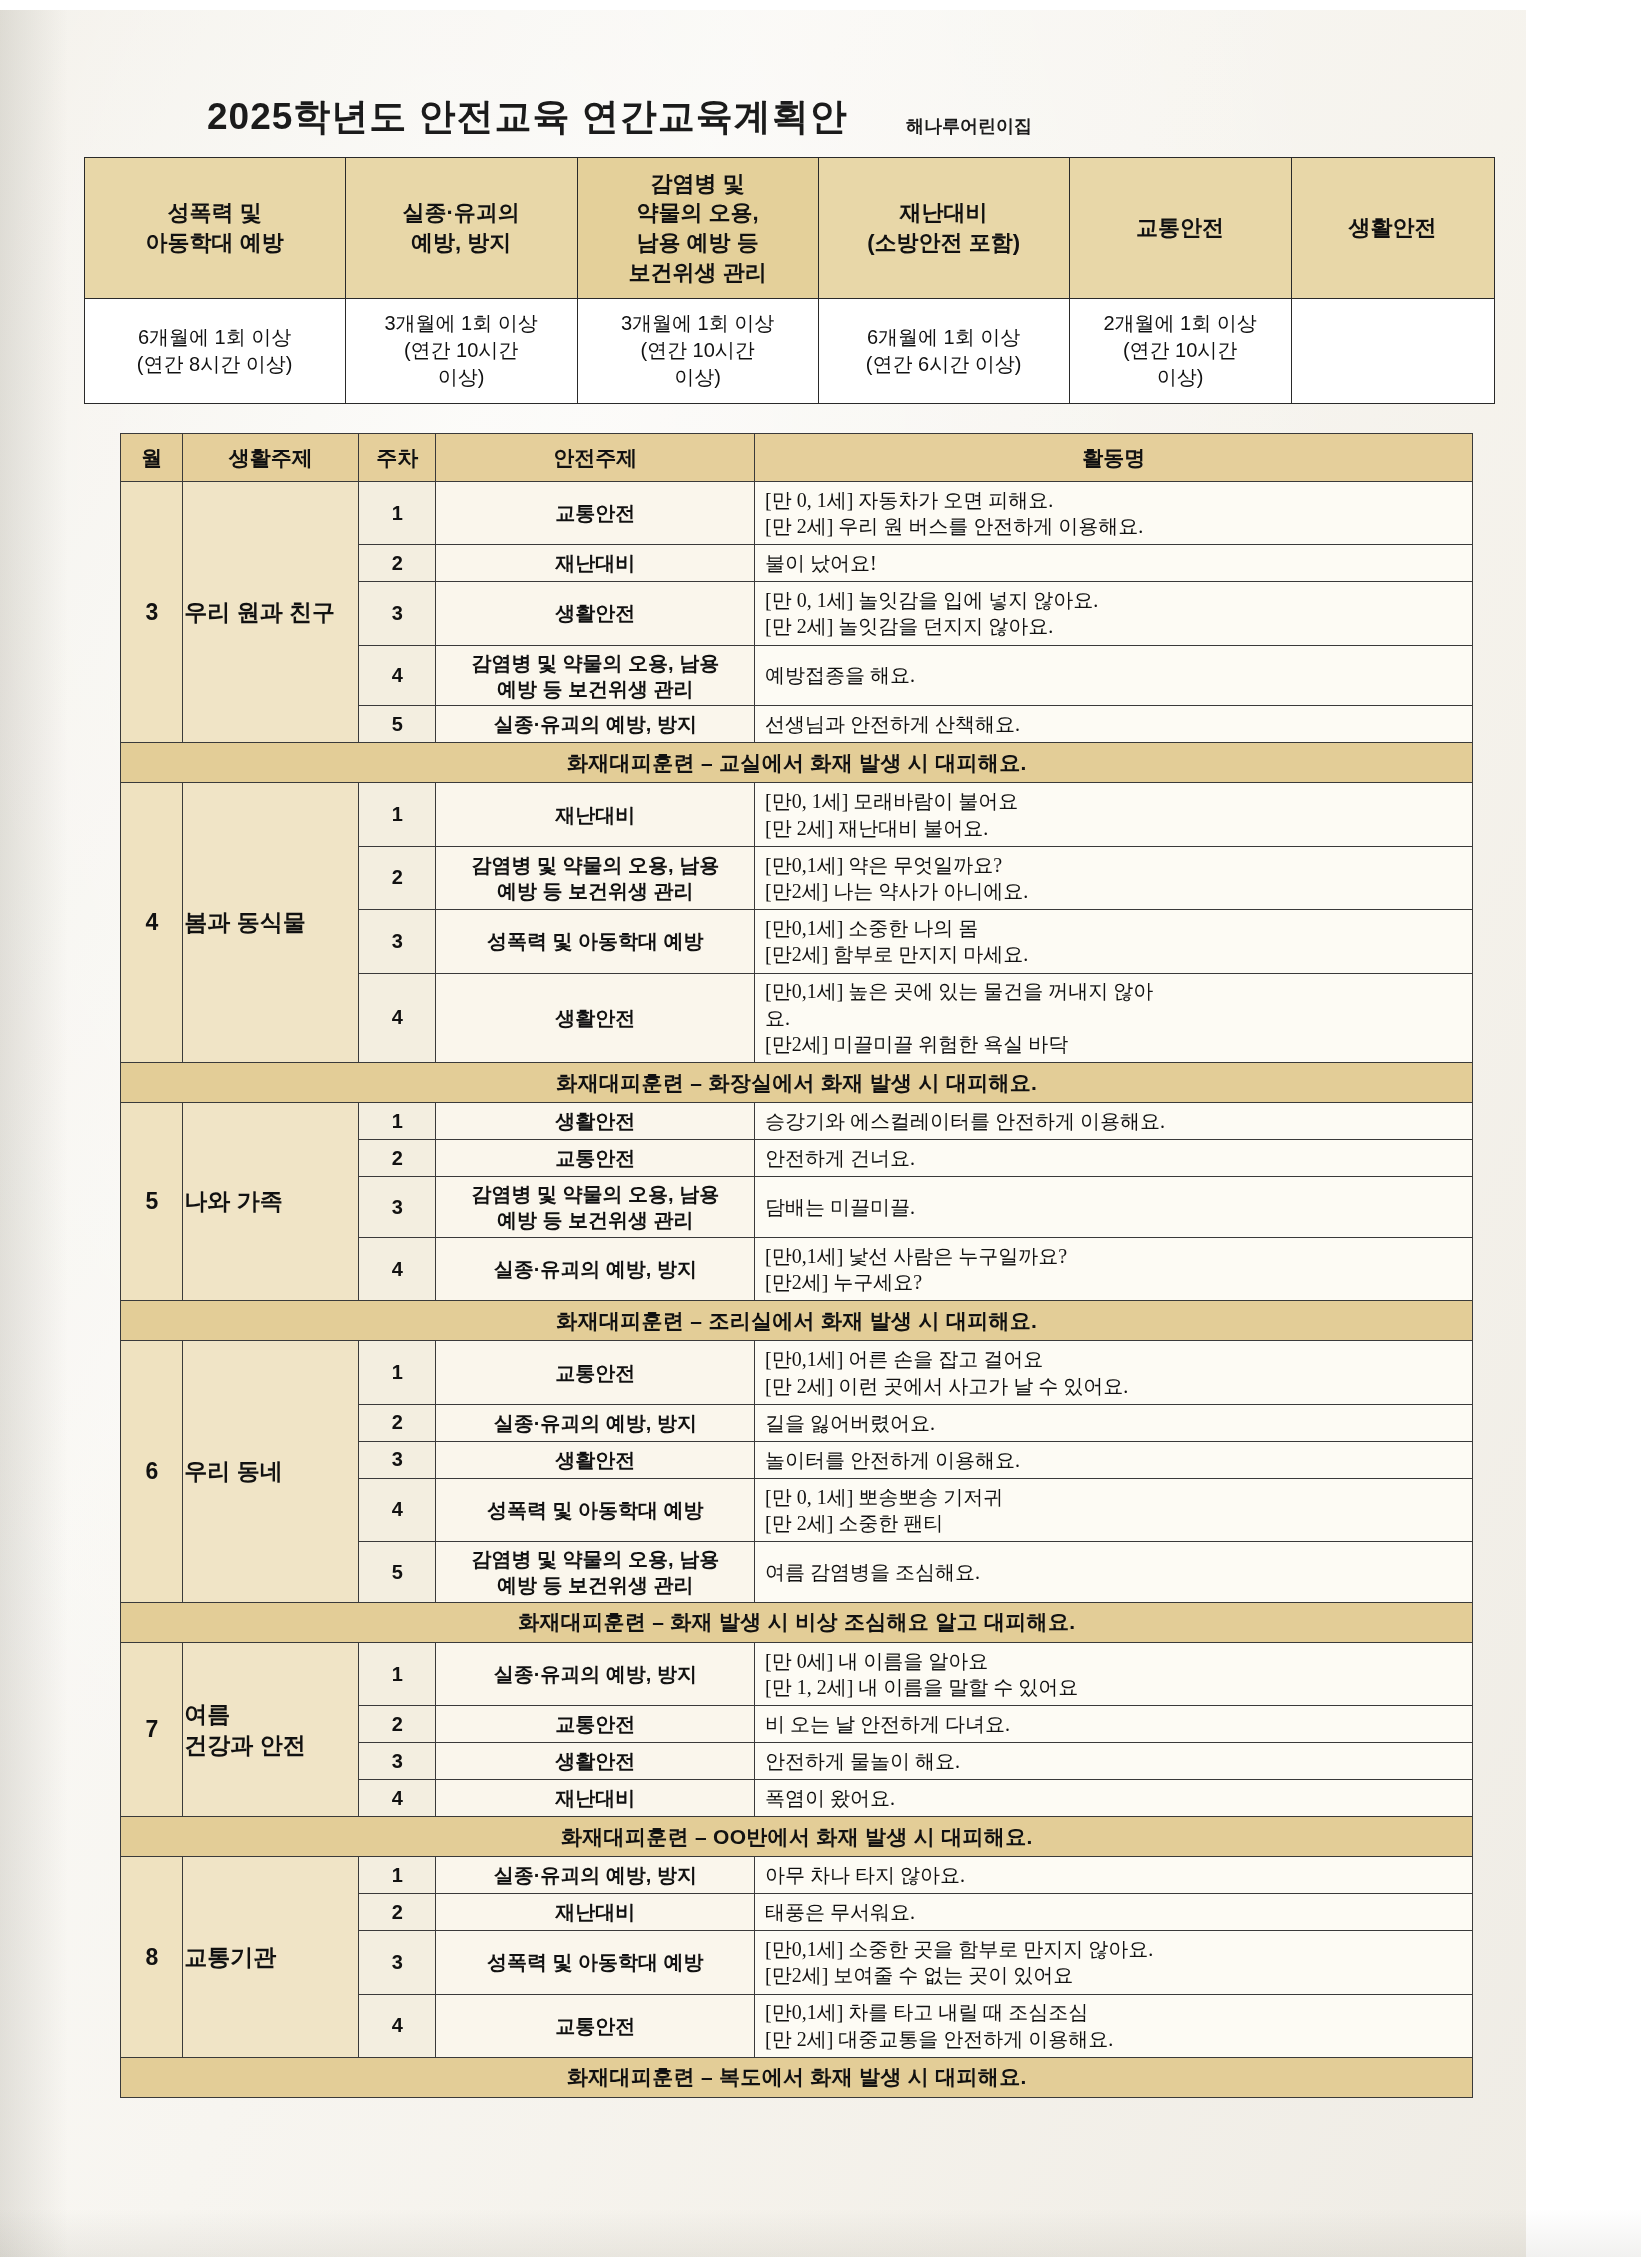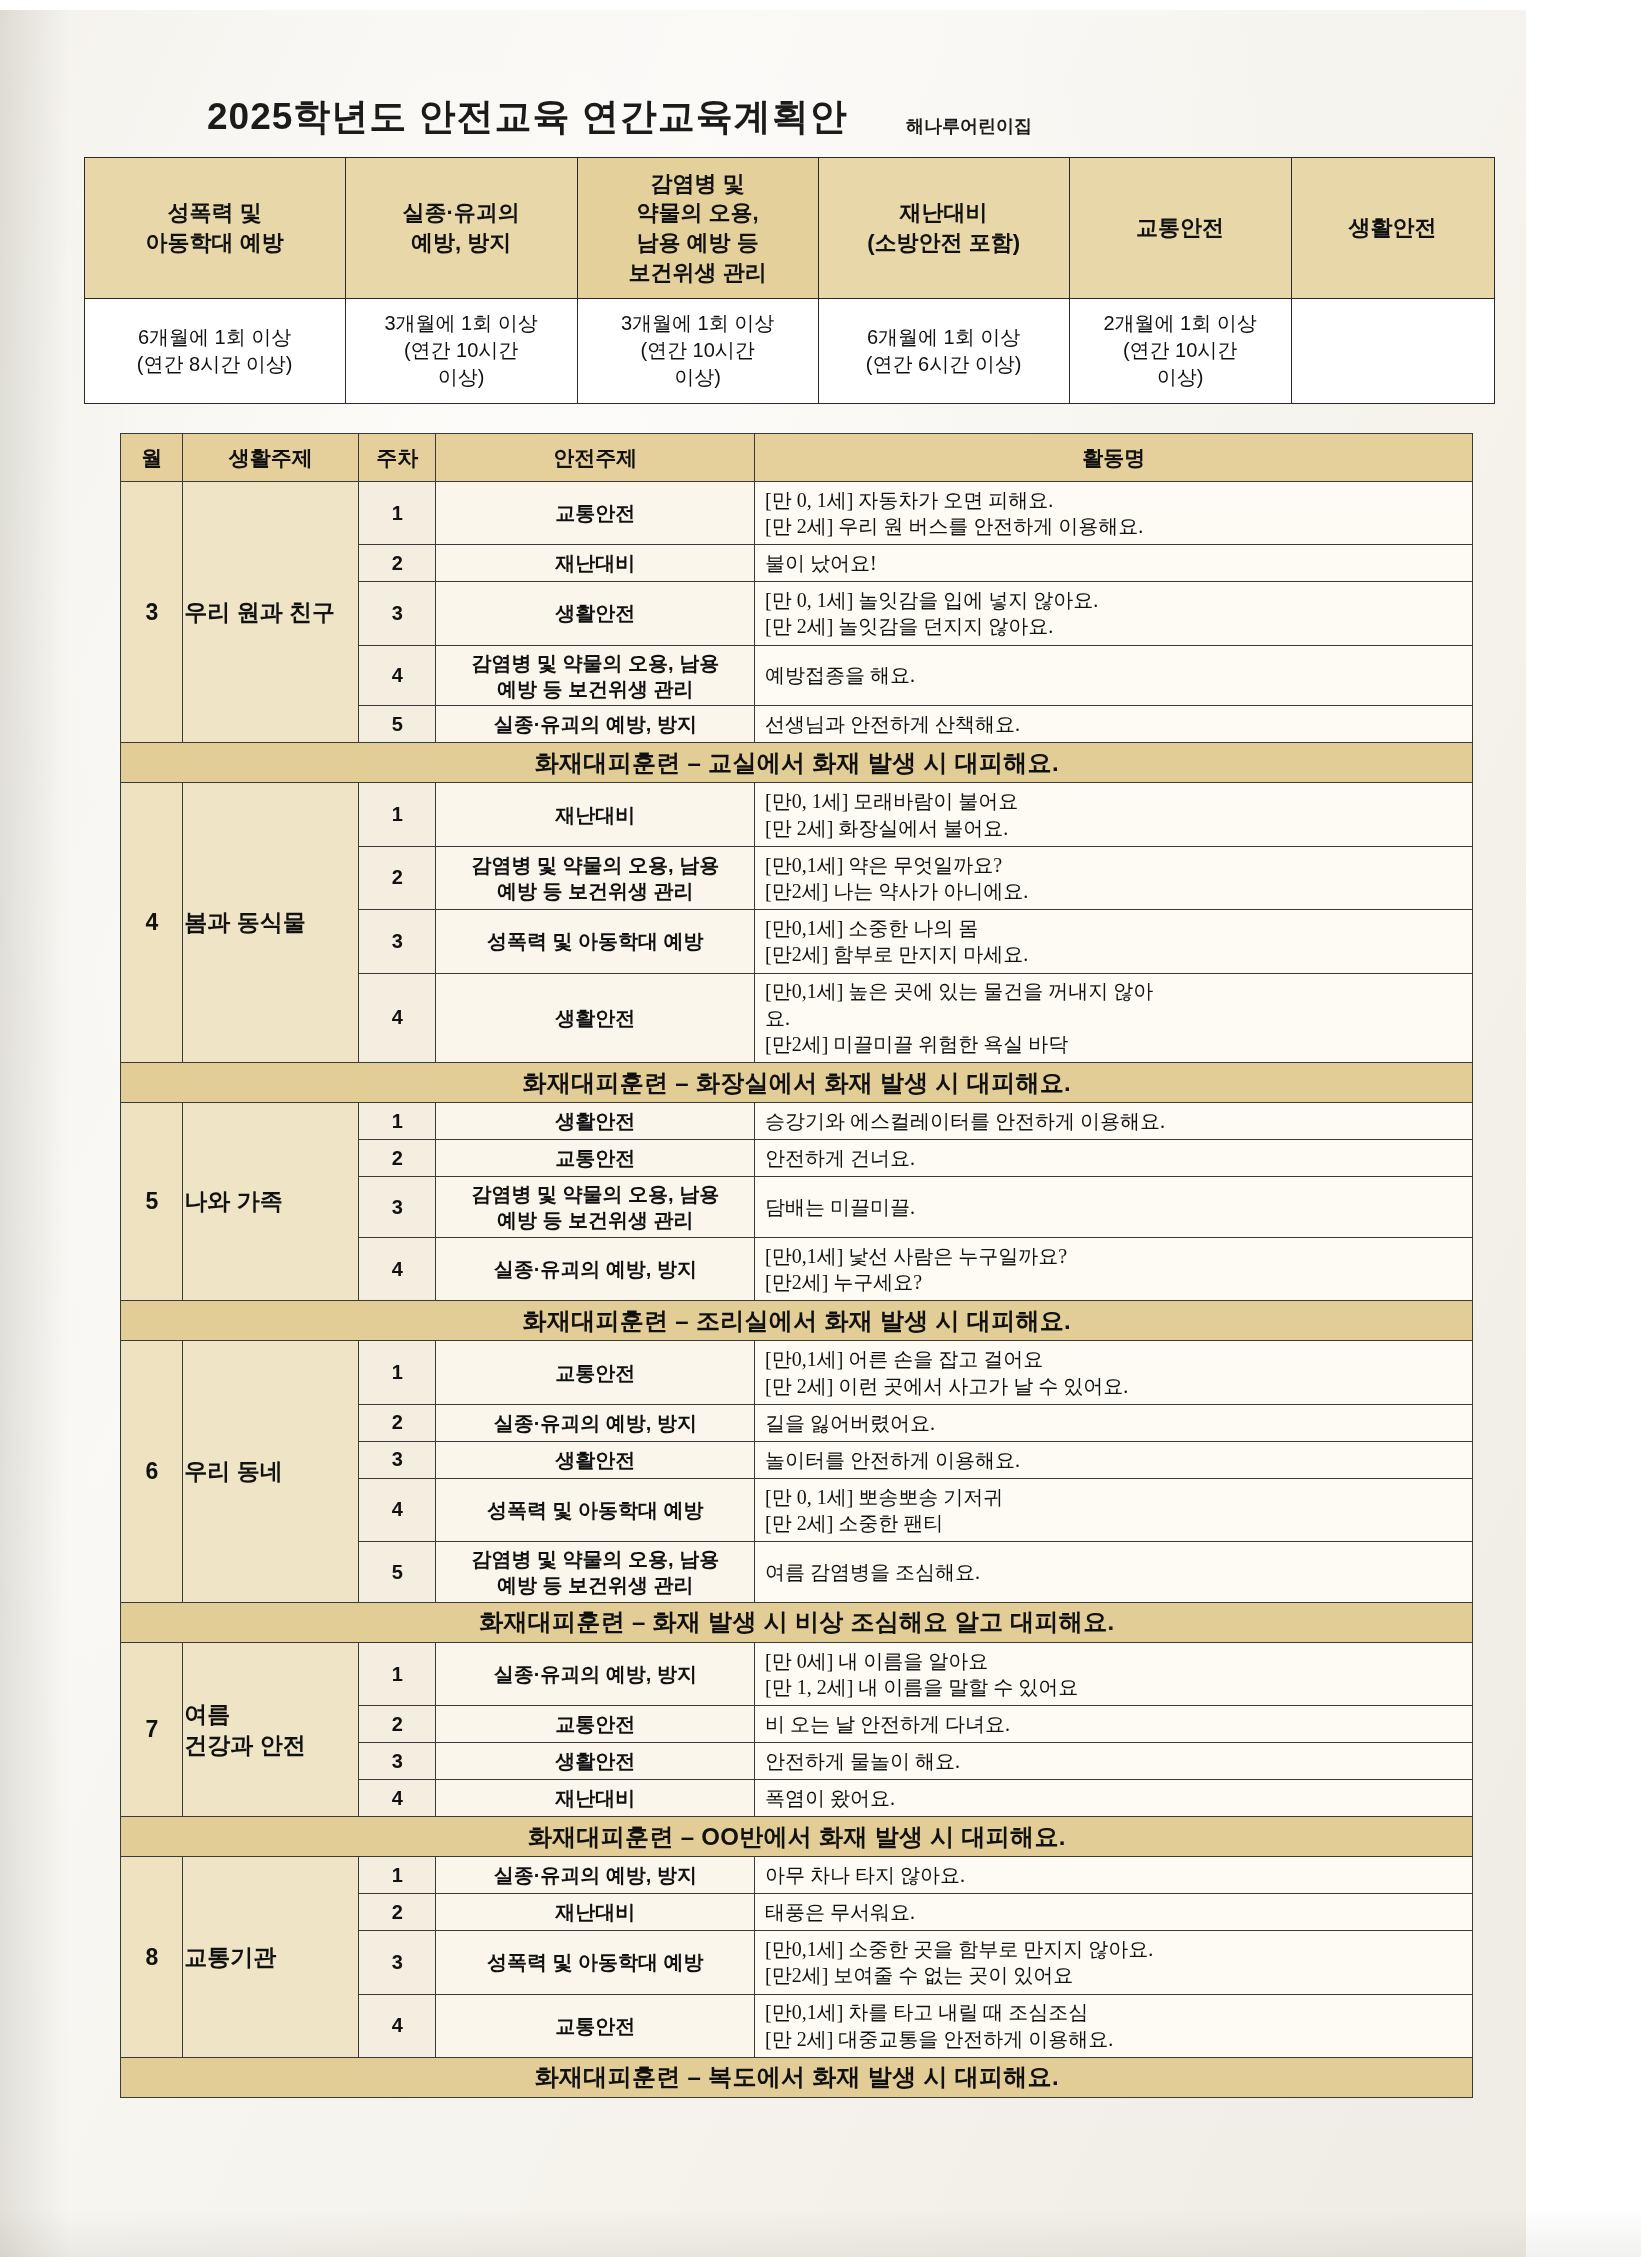--- a/index.html
+++ b/index.html
@@ -143,21 +143,21 @@
     background: #fdfbf4;
     text-align: left;
     font-size: 20px;
     padding: 4.8px 9.7px;
     line-height: 1.32;
   }
   td.drill {
     background: #e3cd97;
     text-align: center;
     font-weight: bold;
-    font-size: 24px;
+    font-size: 21px;
     height: 37px;
     letter-spacing: 0.3px;
   }
   .act-line { display: block; white-space: nowrap; }
   .act-wrap { display: block; font-family: Liberation Serif, serif; }
 
   .shadow-left {
     position: absolute;
     left: 0; top: 0;
     width: 68px; height: 2257px;
@@ -331,21 +331,21 @@
             <td class="col-month" rowspan="4">4</td>
             <td class="col-theme" rowspan="4">
               <span class="act-line">봄과 동식물</span>
             </td>
             <td class="col-week">1</td>
             <td class="col-topic">
               <span class="act-line">재난대비</span>
             </td>
             <td class="col-activity">
               <span class="act-wrap">[만0, 1세] 모래바람이 불어요</span>
-              <span class="act-wrap">[만 2세] 화장실에서 불어요.</span>
+              <span class="act-wrap">[만 2세] 재난대비 불어요.</span>
             </td>
           </tr>
           <tr>
             <td class="col-week">2</td>
             <td class="col-topic">
               <span class="act-line">감염병 및 약물의 오용, 남용</span>
               <span class="act-line">예방 등 보건위생 관리</span>
             </td>
             <td class="col-activity">
               <span class="act-wrap">[만0,1세] 약은 무엇일까요?</span>

